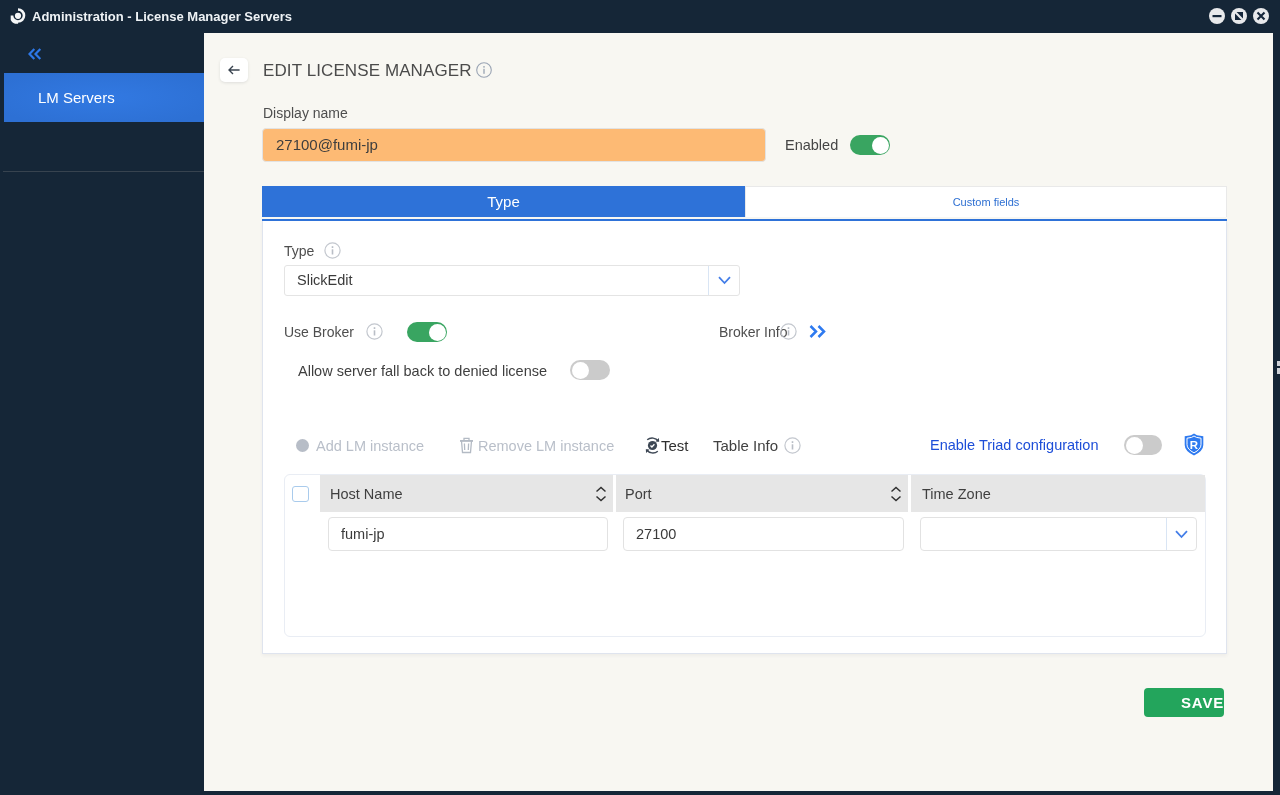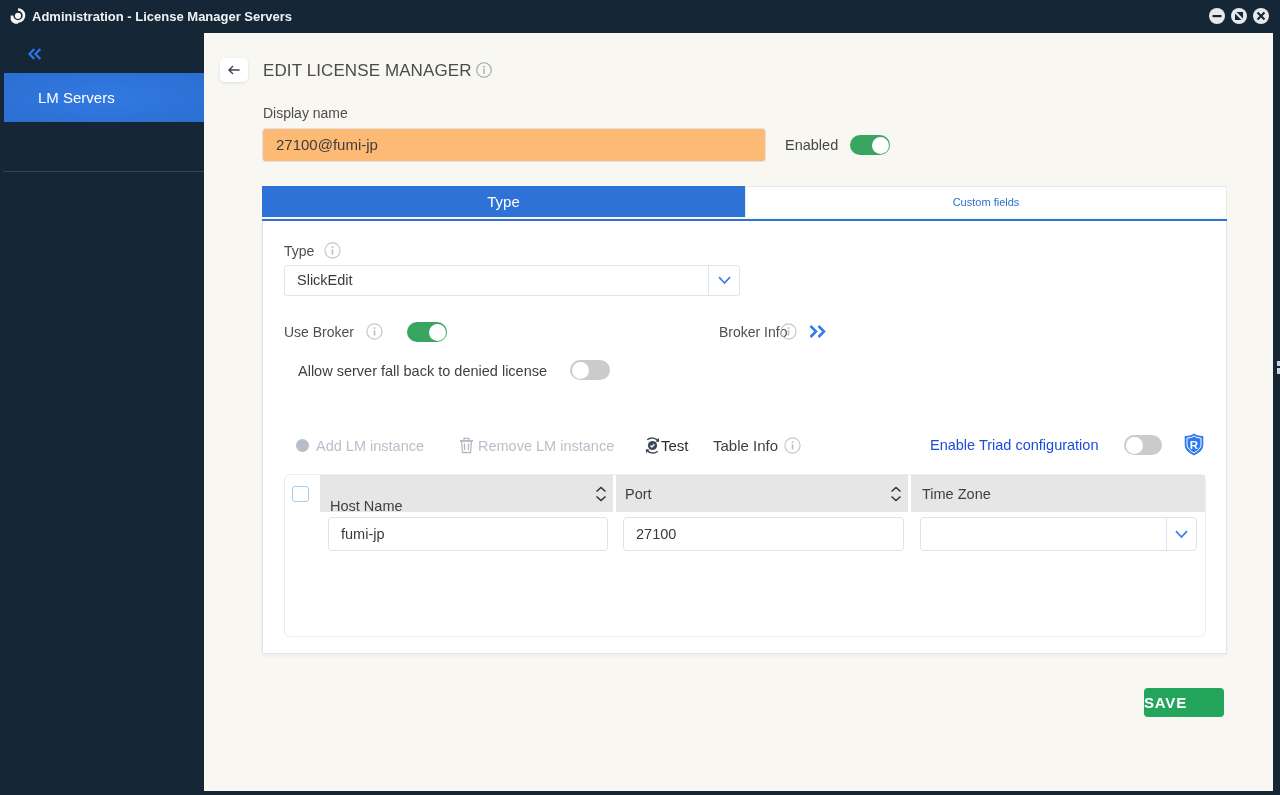--- a/index.html
+++ b/index.html
@@ -134,34 +134,34 @@
   <path d="M10 0.5 L13 2.2 L19.3 3.2 L19.3 12 Q19.3 18 10 22.5 Q0.7 18 0.7 12 L0.7 3.2 L7 2.2 Z" fill="#2e7af0"></path>
   <path d="M10 3 L12.5 4.4 L17 5.2 L17 11.6 Q17 16.2 10 19.9 Q3 16.2 3 11.6 L3 5.2 L7.5 4.4 Z" fill="none" stroke="#fff" stroke-width="1"></path>
   <text x="10" y="15.5" font-family="Liberation Sans, sans-serif" font-size="11.5" font-weight="bold" fill="#fff" text-anchor="middle">R</text>
 </svg>
 
 <div class="abs" style="left:284px;top:474px;width:922px;height:163px;background:#fff;border:1px solid #e9edf4;border-radius:6px;"></div>
 
 <div class="abs" style="left:320px;top:475px;width:293px;height:37px;background:#e6e6e6;"></div>
 <div class="abs" style="left:616px;top:475px;width:292px;height:37px;background:#e6e6e6;"></div>
 <div class="abs" style="left:911px;top:475px;width:294px;height:37px;background:#e6e6e6;"></div>
-<div class="abs" style="left:330px;top:486px;font-size:14.5px;color:#3f3f3f;margin-top:12px;">Host Name</div>
+<div class="abs" style="left:330px;top:486px;font-size:14.5px;color:#3f3f3f;">Host Name</div>
 <div class="abs" style="left:625px;top:486px;font-size:14.5px;color:#3f3f3f;">Port</div>
 <div class="abs" style="left:922px;top:486px;font-size:14.5px;color:#3f3f3f;">Time Zone</div>
 <svg class="abs" style="left:595px;top:486px;" width="12" height="16" viewBox="0 0 12 16">
   <path d="M1.5 5.5 L6 1.5 L10.5 5.5 M1.5 10.5 L6 14.5 L10.5 10.5" fill="none" stroke="#303030" stroke-width="1.5"></path>
 </svg>
 <svg class="abs" style="left:890px;top:486px;" width="12" height="16" viewBox="0 0 12 16">
   <path d="M1.5 5.5 L6 1.5 L10.5 5.5 M1.5 10.5 L6 14.5 L10.5 10.5" fill="none" stroke="#303030" stroke-width="1.5"></path>
 </svg>
 
 <div class="abs" style="left:292px;top:486px;width:17px;height:16px;background:#fff;border:1.5px solid #a9cbec;border-radius:3px;"></div>
 
 <div class="abs" style="left:328px;top:517px;width:280px;height:34px;background:#fff;border:1px solid #e2e2e2;border-radius:4px;font-size:14.5px;color:#3b3b3b;line-height:32px;padding-left:12px;">fumi-jp</div>
 <div class="abs" style="left:623px;top:517px;width:281px;height:34px;background:#fff;border:1px solid #e2e2e2;border-radius:4px;font-size:14.5px;color:#3b3b3b;line-height:32px;padding-left:12px;">27100</div>
 <div class="abs" style="left:920px;top:517px;width:277px;height:34px;background:#fff;border:1px solid #e2e2e2;border-radius:4px;">
   <div class="abs" style="left:245px;top:0;width:1px;height:32px;background:#d9e5f4;"></div>
   <svg class="abs" style="left:254px;top:12px;" width="13" height="9" viewBox="0 0 13 9">
     <path d="M1 1.2 L6.5 7 L12 1.2" fill="none" stroke="#447ee8" stroke-width="1.8"></path>
   </svg>
 </div>
 
-<div class="abs" style="left:1144px;top:688px;width:80px;height:29px;background:#23a55c;border-radius:4px;color:#fff;font-size:15px;font-weight:bold;letter-spacing:.8px;text-align:left;line-height:29px;">SAVE</div>
+<div class="abs" style="left:1144px;top:688px;width:80px;height:29px;background:#23a55c;border-radius:4px;color:#fff;font-size:15px;font-weight:bold;letter-spacing:.8px;text-align:right;line-height:29px;">SAVE</div>
 
 </body></html>

